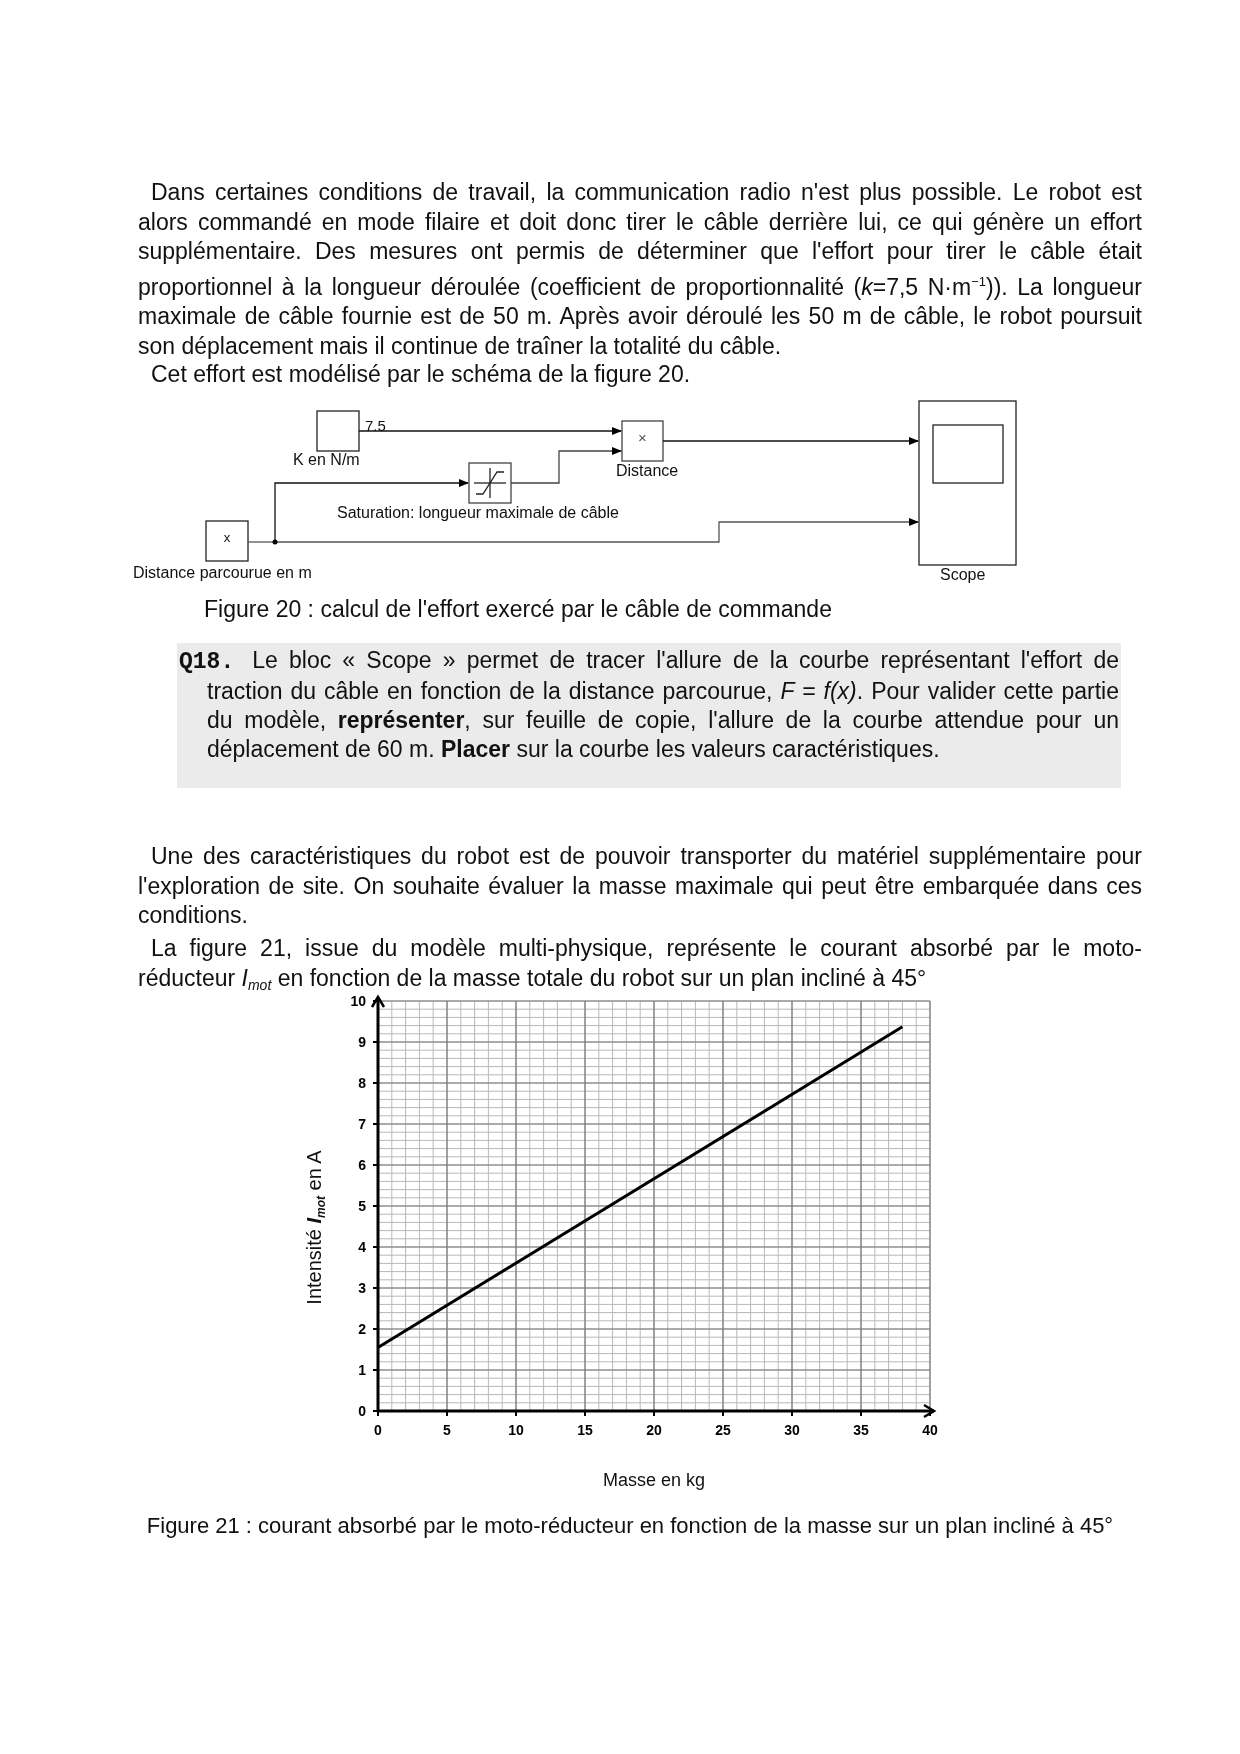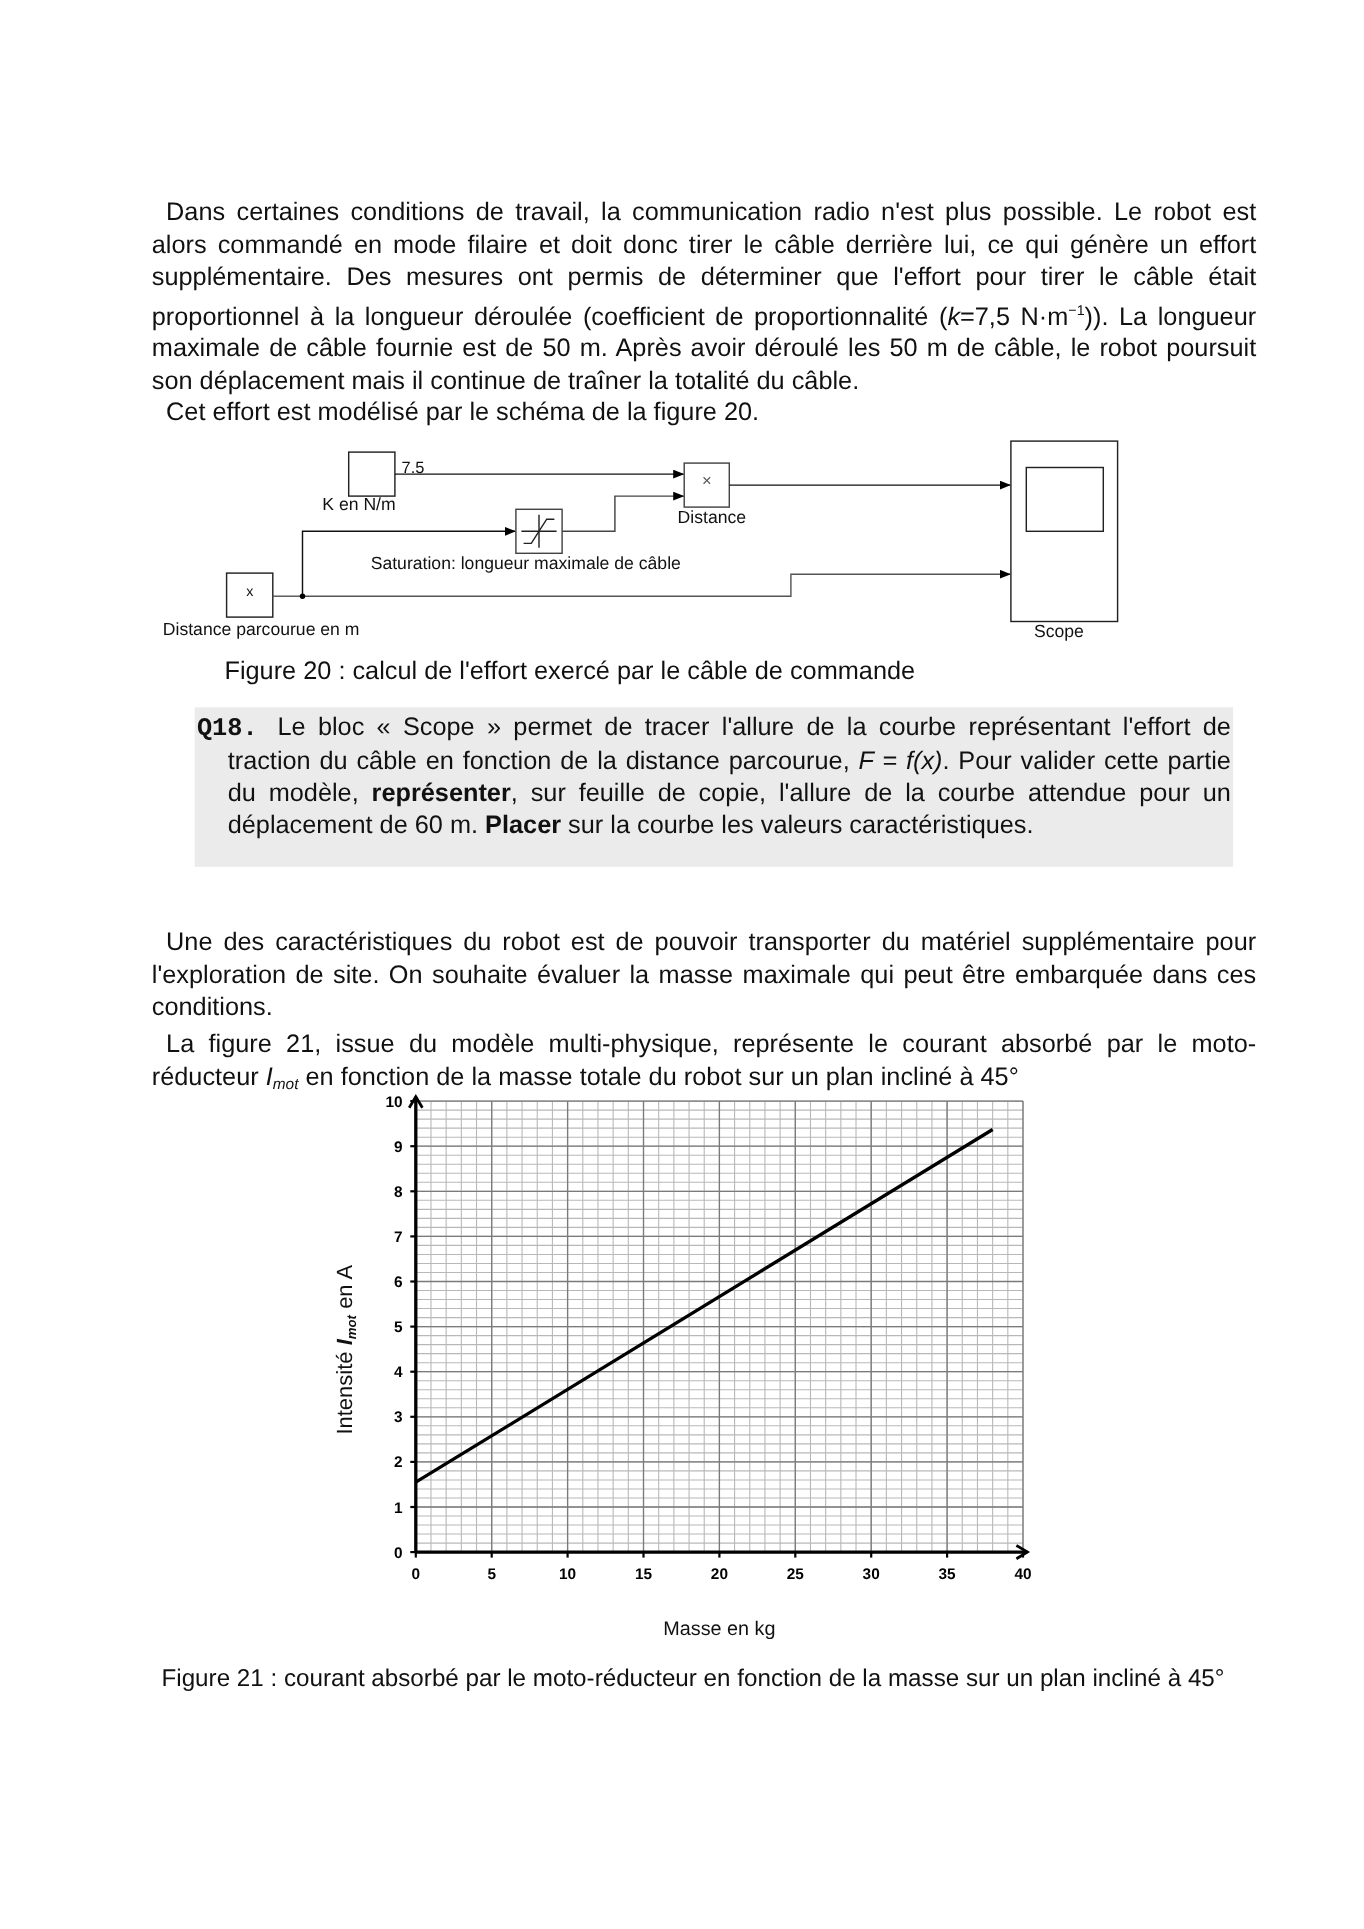--- a/index.html
+++ b/index.html
@@ -61,21 +61,21 @@
     <polyline points="248,542 275,542" stroke="#555"></polyline>
     <polyline points="275,542 275,483 468,483" stroke="#111" marker-end="url(#arr)"></polyline>
     <polyline points="275,542 719,542 719,522 918,522" stroke="#555" marker-end="url(#arr)"></polyline>
   </g>
   <circle cx="275" cy="542" r="2.5" fill="#000"></circle>
 </svg>
 
 <div class="dlabel" style="left:317px;top:417px;width:42px;font-size:15px;margin-left:48px;">7.5</div>
 <div class="dlabel" style="left:293px;top:451px;">K en N/m</div>
 <div class="dlabel" style="left:206px;top:530px;width:42px;text-align:center;font-size:13px;">x</div>
-<div class="dlabel" style="left:148px;top:564px;">Distance parcourue en m</div>
+<div class="dlabel" style="left:133px;top:564px;">Distance parcourue en m</div>
 <div class="dlabel" style="left:337px;top:504px;">Saturation: longueur maximale de câble</div>
 <div class="dlabel" style="left:622px;top:429px;width:41px;text-align:center;font-size:15px;color:#555;">×</div>
 <div class="dlabel" style="left:616px;top:462px;">Distance</div>
 <div class="dlabel" style="left:940px;top:566px;">Scope</div>
 
 <div class="cap" style="top:596px;left:0;">Figure 20 : calcul de l'effort exercé par le câble de commande</div>
 
 <div class="q18box"></div>
 <div class="q18"><b class="q">Q18.</b><span>Le bloc « Scope » permet de tracer l'allure de la courbe représentant l'effort de traction du câble en fonction de la distance parcourue, </span><i>F = f(x)</i><span>. Pour valider cette partie du modèle, </span><b>représenter</b><span>, sur feuille de copie, l'allure de la courbe attendue pour un déplacement de 60 m. </span><b>Placer</b><span> sur la courbe les valeurs caractéristiques.</span></div>
 

